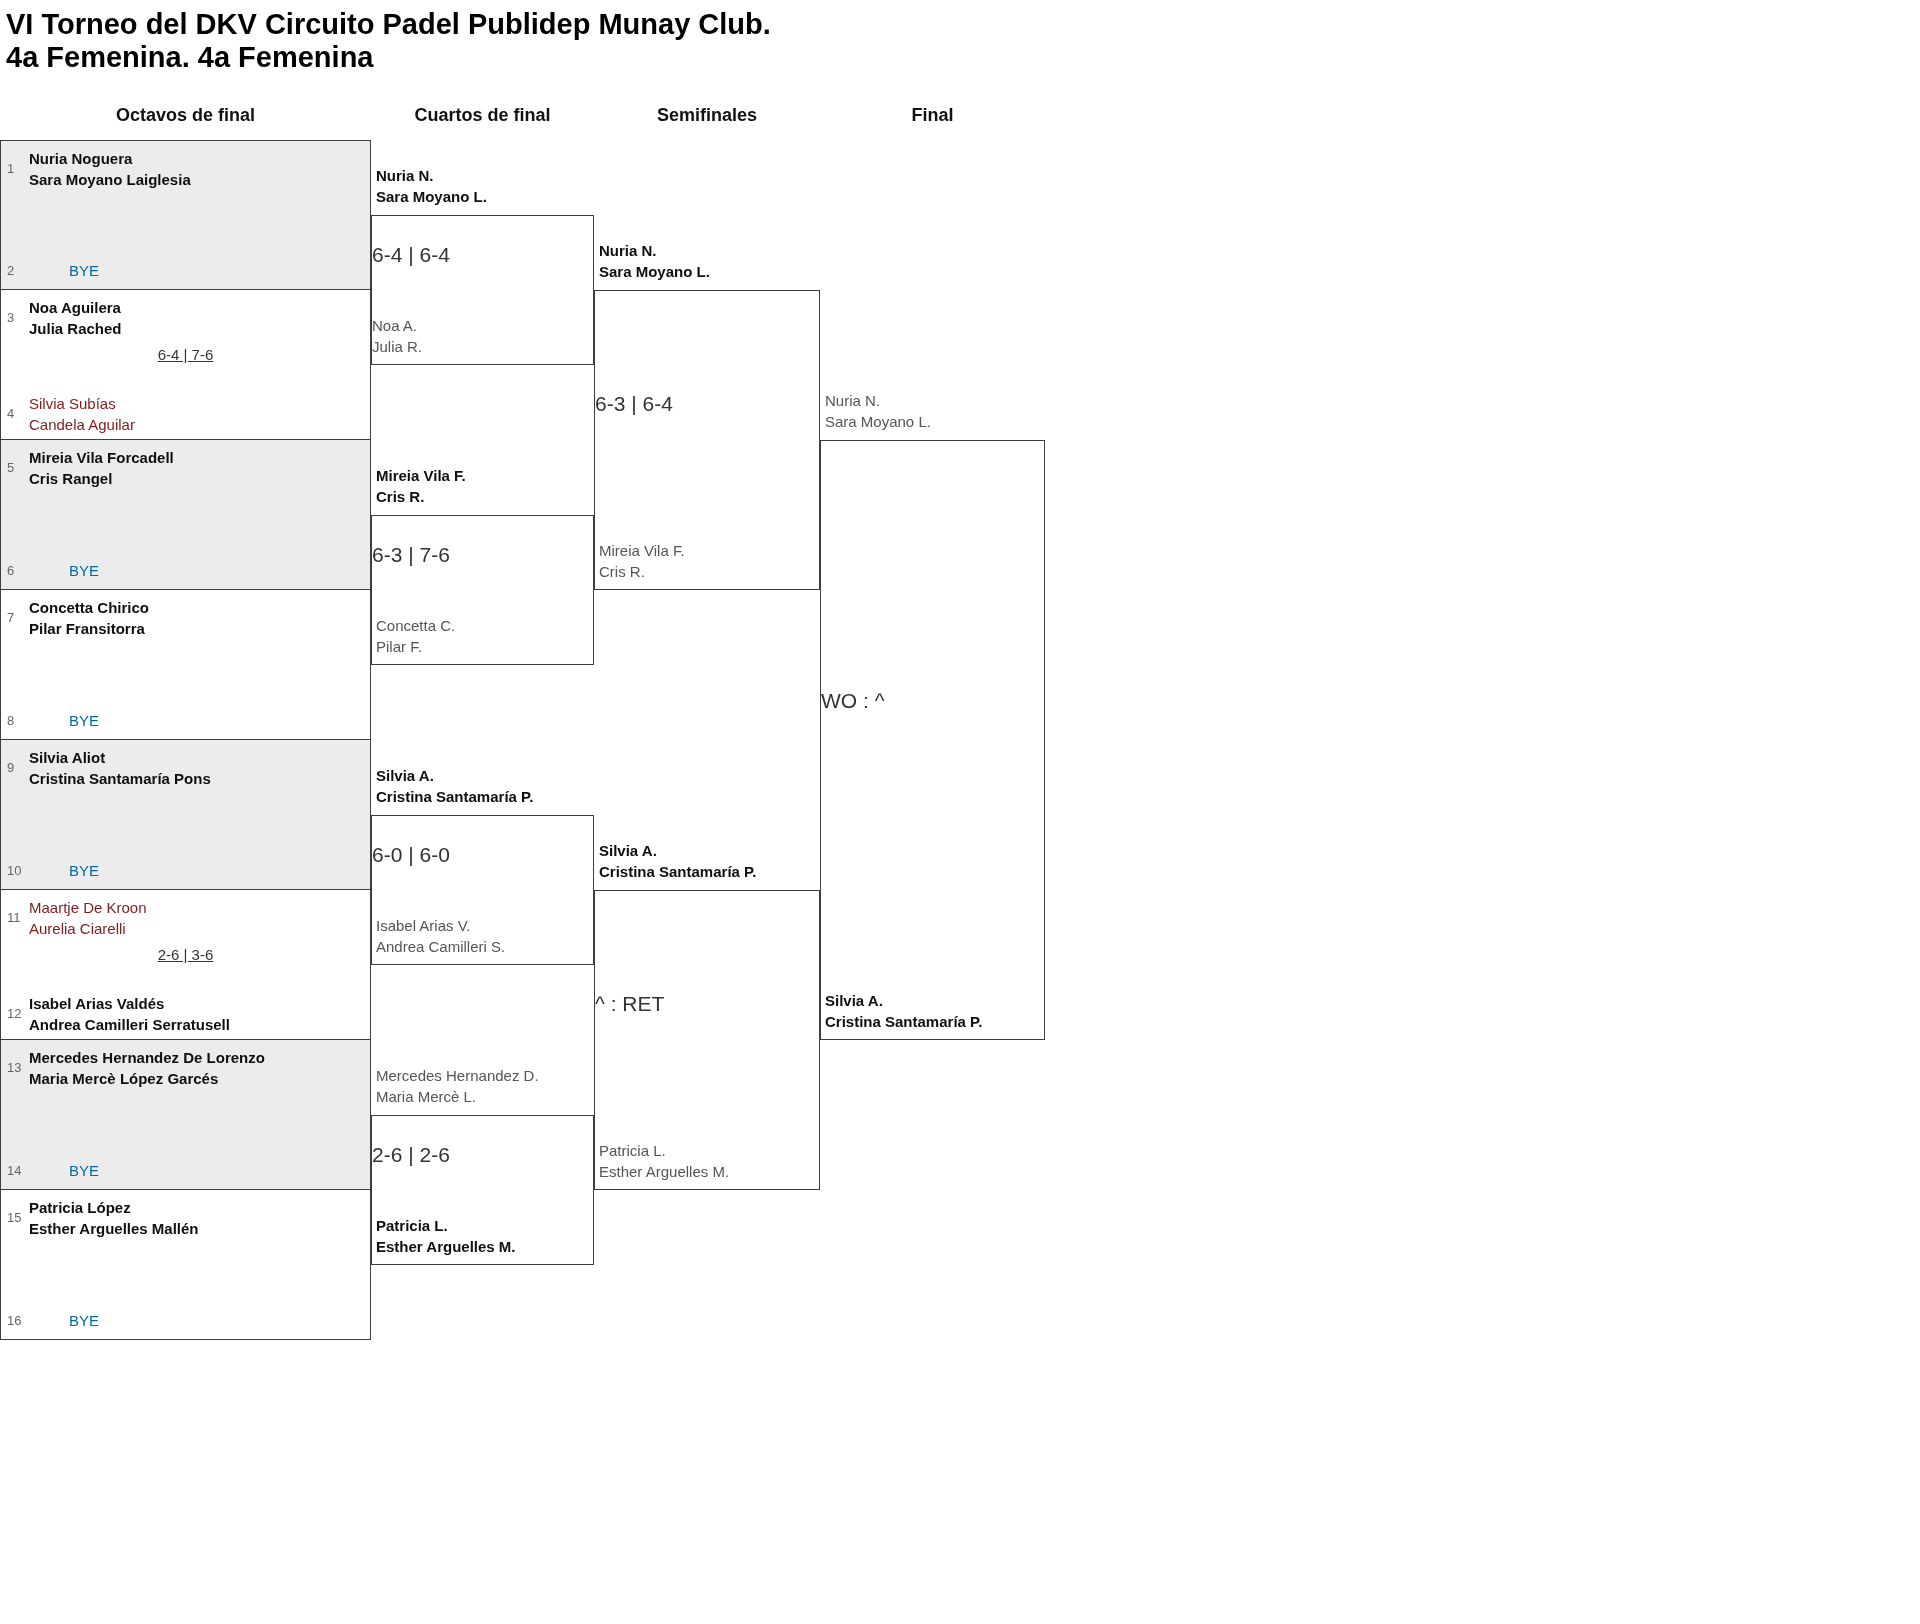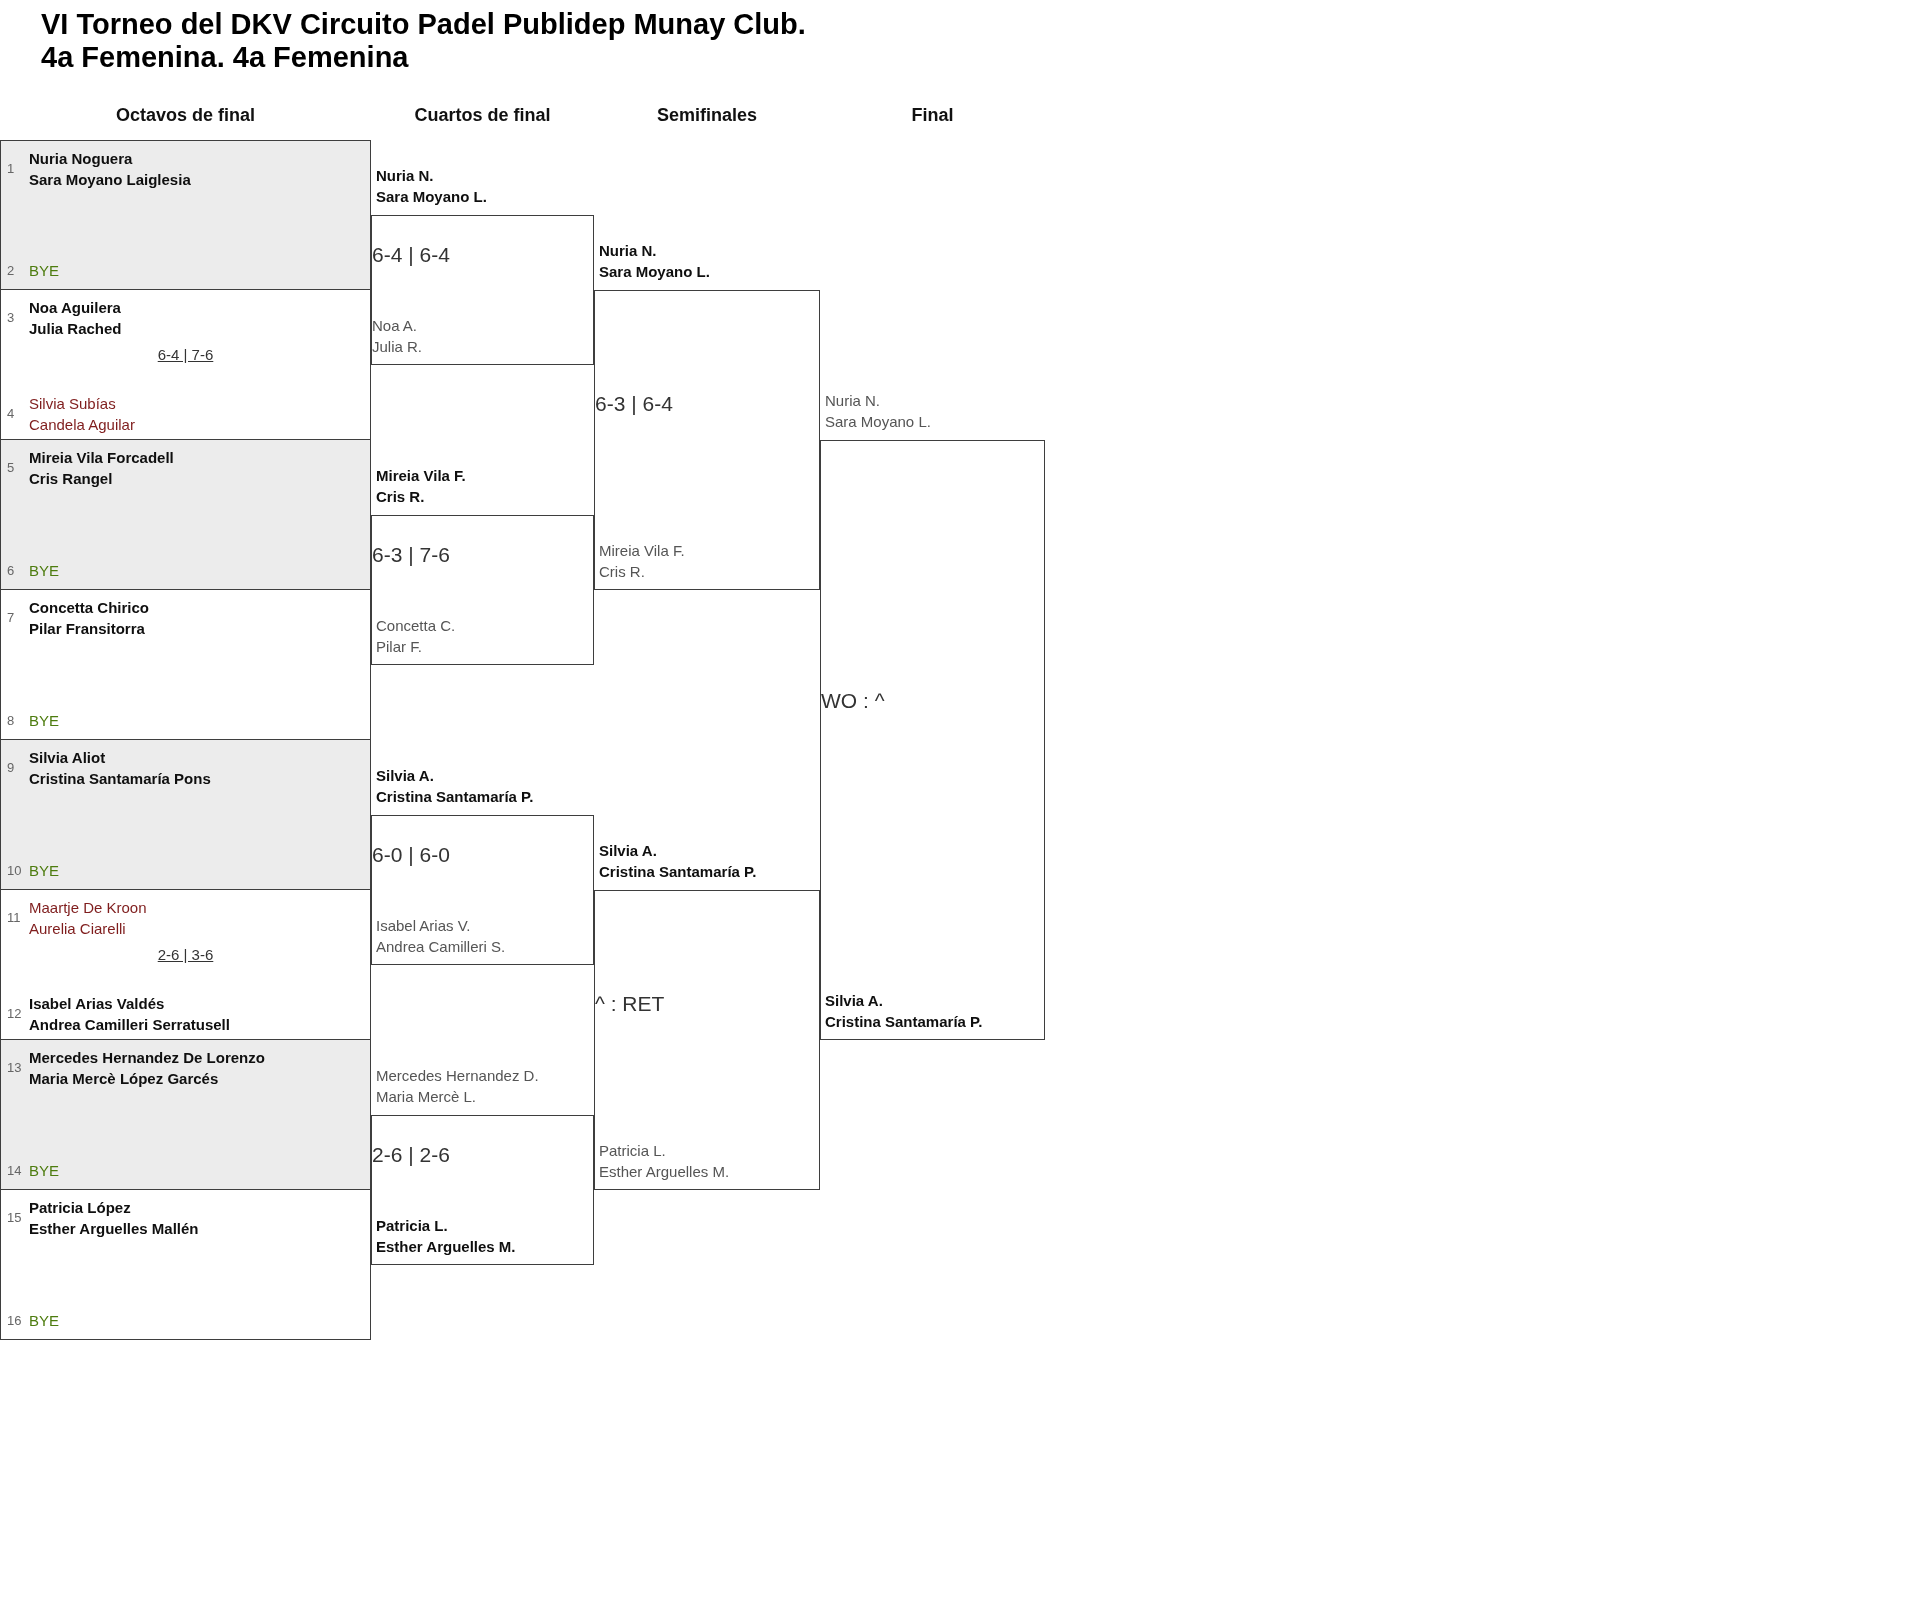--- a/index.html
+++ b/index.html
@@ -1,20 +1,20 @@
 <!DOCTYPE html>
 <html><head>
 <meta charset="utf-8">
 <style>
   html,body{margin:0;padding:0;background:#fff;}
   #page{position:relative;width:1920px;height:1624px;background:#fff;overflow:hidden;
         font-family:"Liberation Sans", sans-serif;color:#111;}
 
   .title{position:absolute;left:6px;top:8px;font-size:29px;font-weight:700;
-         line-height:33px;color:#000;white-space:nowrap;margin-left:35px;}
+         line-height:33px;color:#000;white-space:nowrap;}
 
   .colhead{position:absolute;top:105px;height:22px;font-size:18px;font-weight:600;
            color:#111;text-align:center;}
 
   
   .r1box{position:absolute;left:0;width:371px;box-sizing:border-box;
          border:1px solid #3e3e3e;border-top:none;background:#fff;}
   .r1box.first{border-top:1px solid #3e3e3e;}
   .r1box.shade{background:#ececec;}
 
@@ -22,21 +22,21 @@
   .r1slot .num{flex:none;width:22px;font-size:13px;color:#666;}
   .r1slot.t1{top:7px;}
   .r1slot.t1 .num{line-height:42px;}
   .r1slot.t2{bottom:4px;}
   .r1slot.t2 .num{line-height:42px;}
   .r1slot.t2.single{bottom:8px;}
   .r1slot.t2.single .num{line-height:21px;}
   .nm{font-size:15px;line-height:21px;}
   .nm.w{font-weight:700;color:#0f0f0f;}
   .nm.l{font-weight:400;color:#7f1d1d;}
-  .nm.b{font-weight:400;color:#4d7c0f;}
+  .nm.b{font-weight:400;color:#0369a1;margin-left:40px;}
 
   
   .mbox{position:absolute;box-sizing:border-box;border:1px solid #3e3e3e;background:transparent;}
 
   
   .tag{position:absolute;width:216px;font-size:15px;line-height:21px;}
   .tag.w{font-weight:700;color:#0f0f0f;}
   .tag.l{font-weight:400;color:#555;}
 
   .score{position:absolute;height:20px;line-height:20px;font-size:21px;color:#333;

